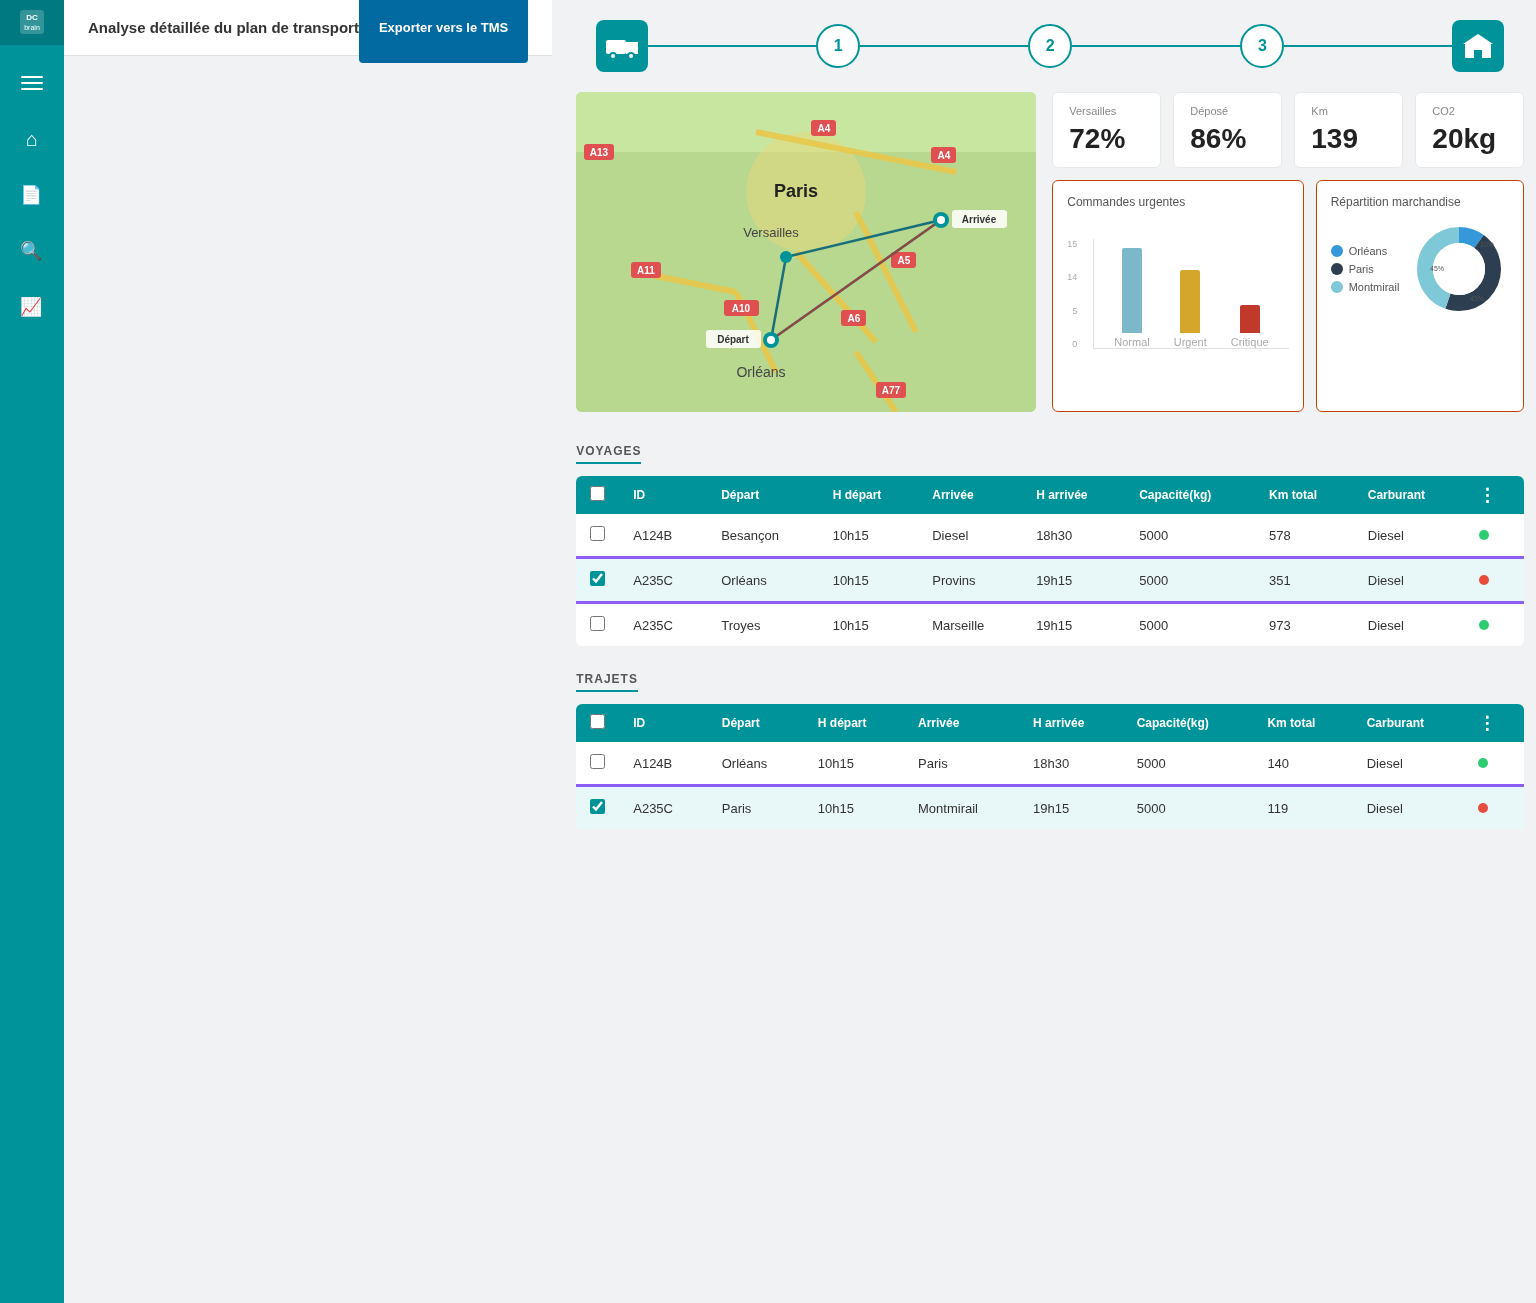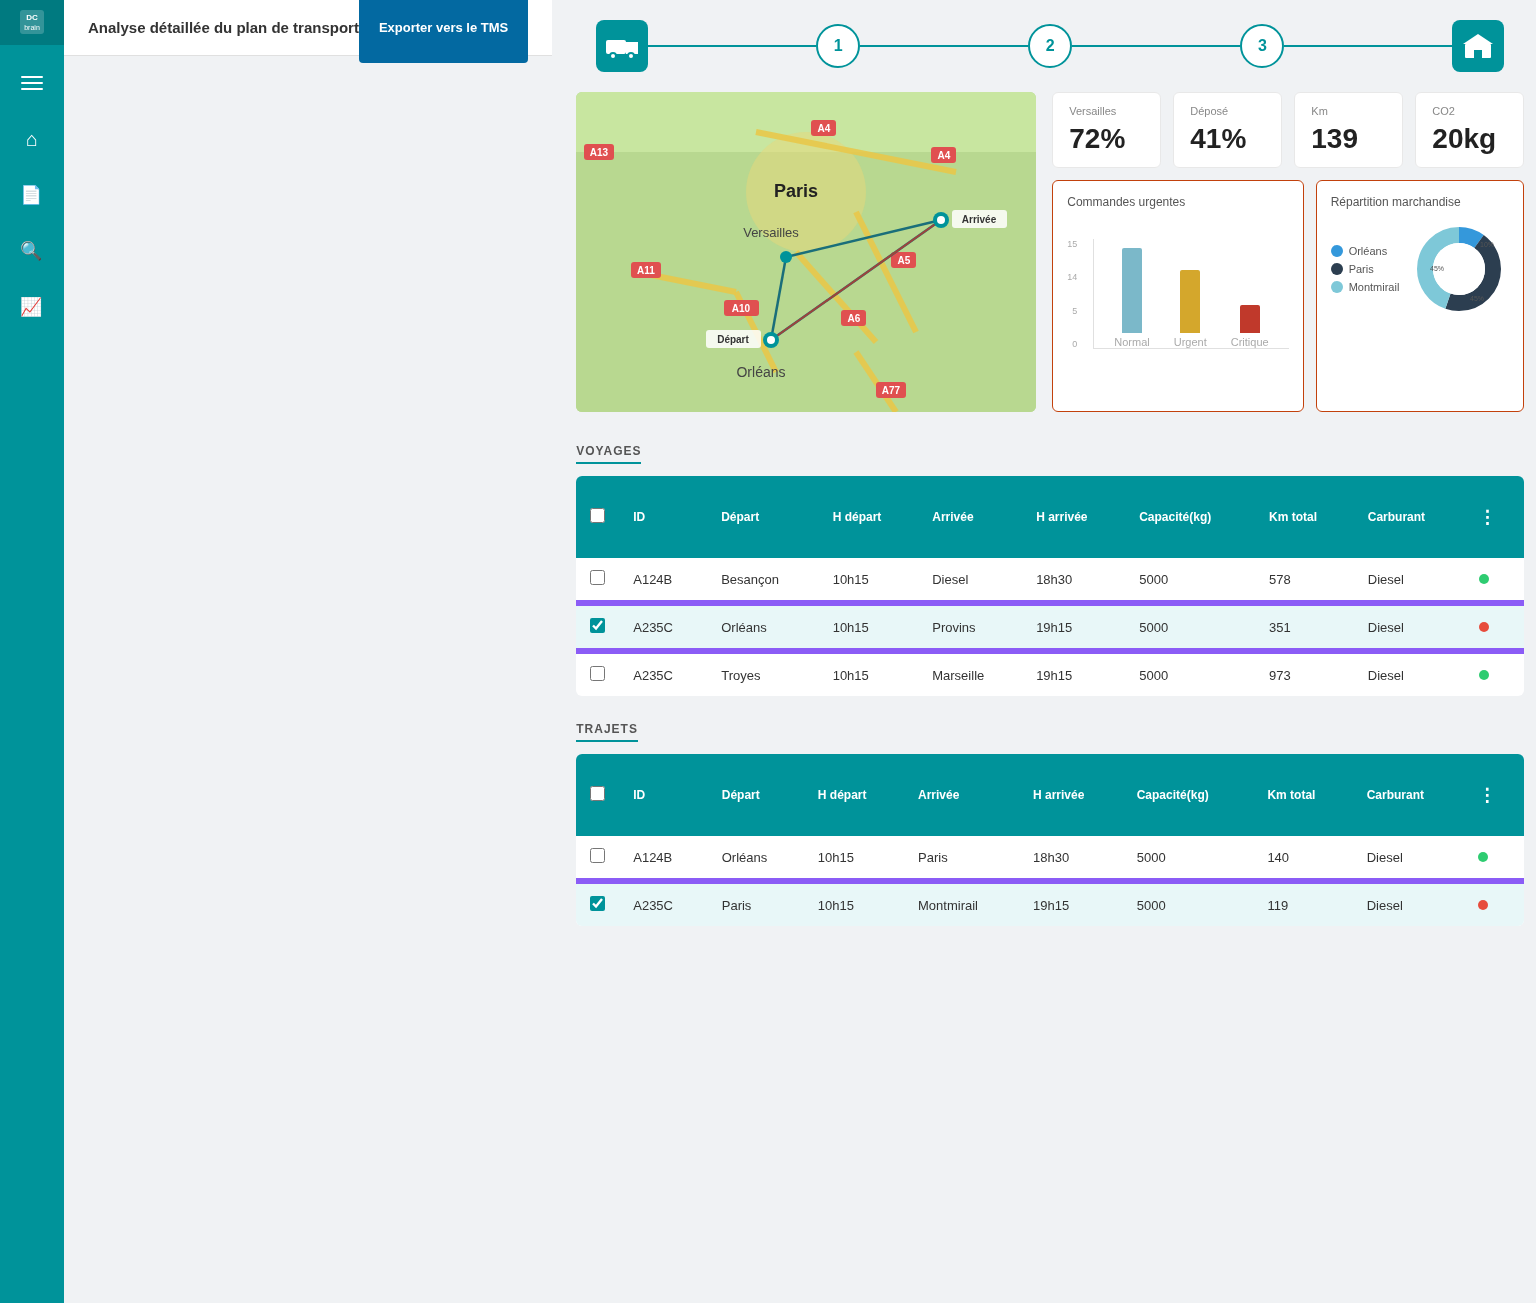--- a/index.html
+++ b/index.html
@@ -278,28 +278,28 @@
       font-size: 13px;
       margin-bottom: 6px;
     }
 
     thead tr {
       background: #00939a;
       color: white;
     }
 
     thead th {
-      padding: 30px 14px;
+      padding: 8px 14px;
       text-align: left;
       font-size: 12px;
       font-weight: 600;
     }
 
     tbody tr {
-      border-bottom: 6px solid #8b5cf6;
+      border-bottom: 3px solid #8b5cf6;
     }
 
     tbody tr:last-child { border-bottom: none; }
 
     tbody td {
       padding: 12px 14px;
       color: #333;
     }
 
     tbody tr:nth-child(even) { background: #f9f9f9; }
@@ -505,21 +505,21 @@
 
       <div class="stats-column">
 
         <div class="stats-top-row">
           <div class="stat-card">
             <div class="stat-label">Versailles</div>
             <div class="stat-value">72%</div>
           </div>
           <div class="stat-card">
             <div class="stat-label">Déposé</div>
-            <div class="stat-value">41%</div>
+            <div class="stat-value">86%</div>
           </div>
           <div class="stat-card">
             <div class="stat-label">Km</div>
             <div class="stat-value">139</div>
           </div>
           <div class="stat-card">
             <div class="stat-label">CO2</div>
             <div class="stat-value">20kg</div>
           </div>
         </div>

